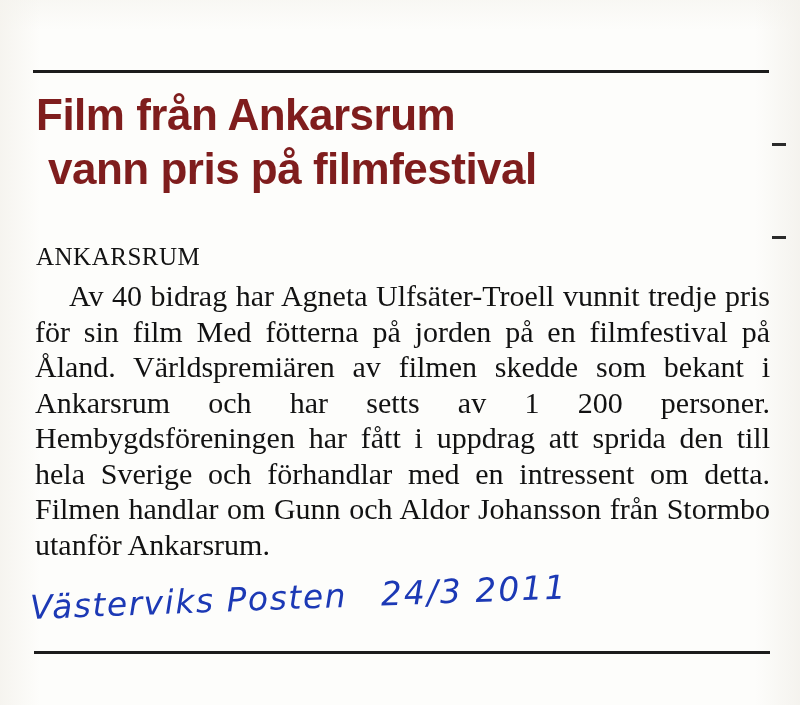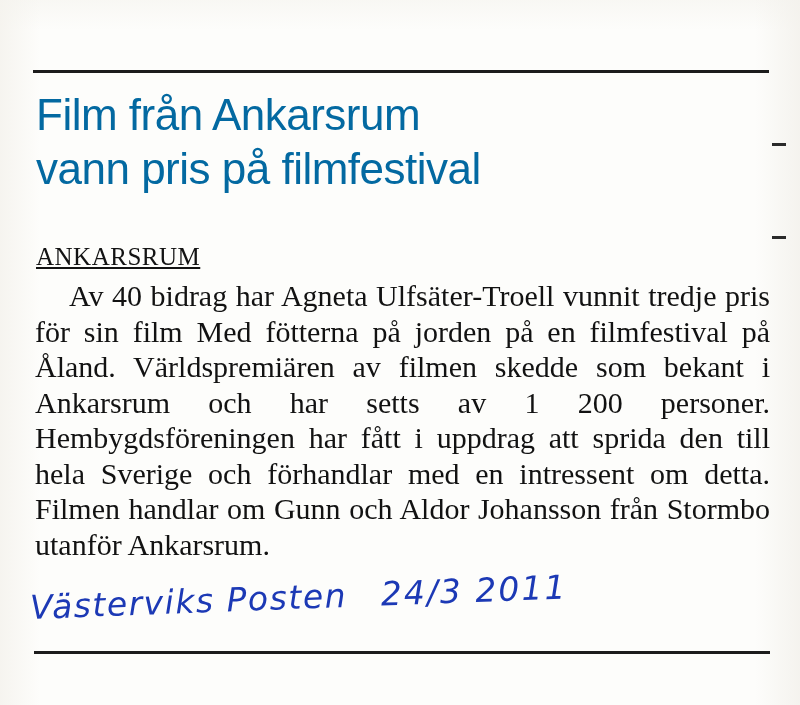--- a/index.html
+++ b/index.html
@@ -52,37 +52,36 @@
     background: #2a2a2a;
     left: 772px;
   }
 
   .headline {
     position: absolute;
     left: 36px;
     top: 88px;
     width: 720px;
     font-family: "Liberation Sans", sans-serif;
-    font-weight: normal;
+    font-weight: bold;
     font-size: 44px;
     line-height: 54px;
     letter-spacing: -0.5px;
-    color: #0369a1;
+    color: #7f1d1d;
   }
-  .headline .line2 { display: block; }
+  .headline .line2 { display: block; margin-left: 12px; }
 
   .kicker {
     position: absolute;
     left: 36px;
     top: 243px;
     font-family: "Liberation Serif", serif;
     font-size: 25px;
     letter-spacing: 0.5px;
     color: #131313;
-    text-decoration: underline;
   }
 
   .body-text {
     position: absolute;
     left: 35px;
     top: 278px;
     width: 735px;
     font-family: "Liberation Serif", serif;
     font-size: 30px;
     line-height: 35.5px;

